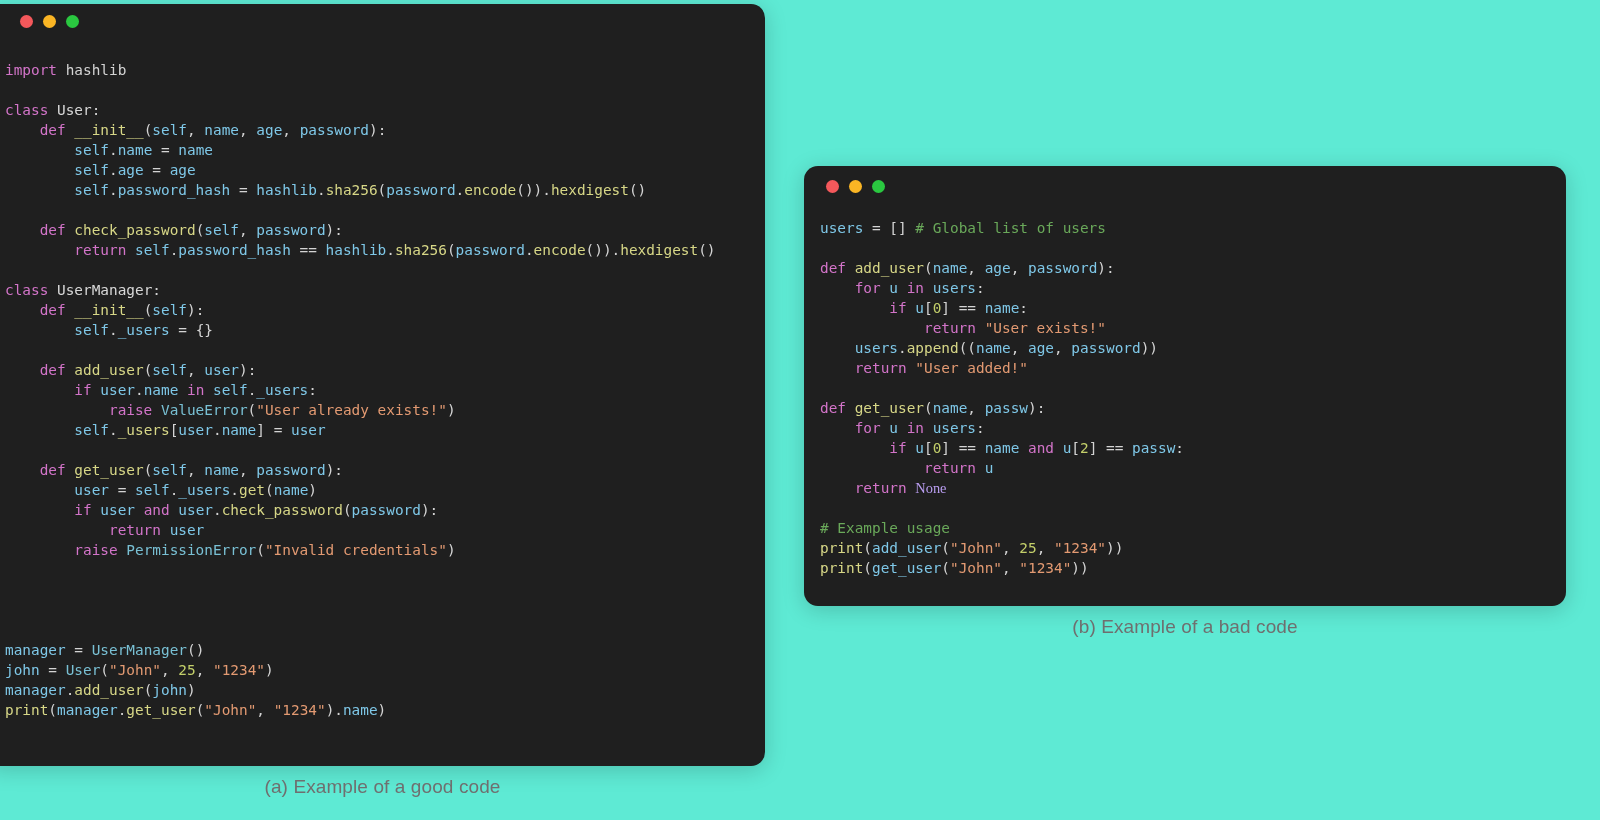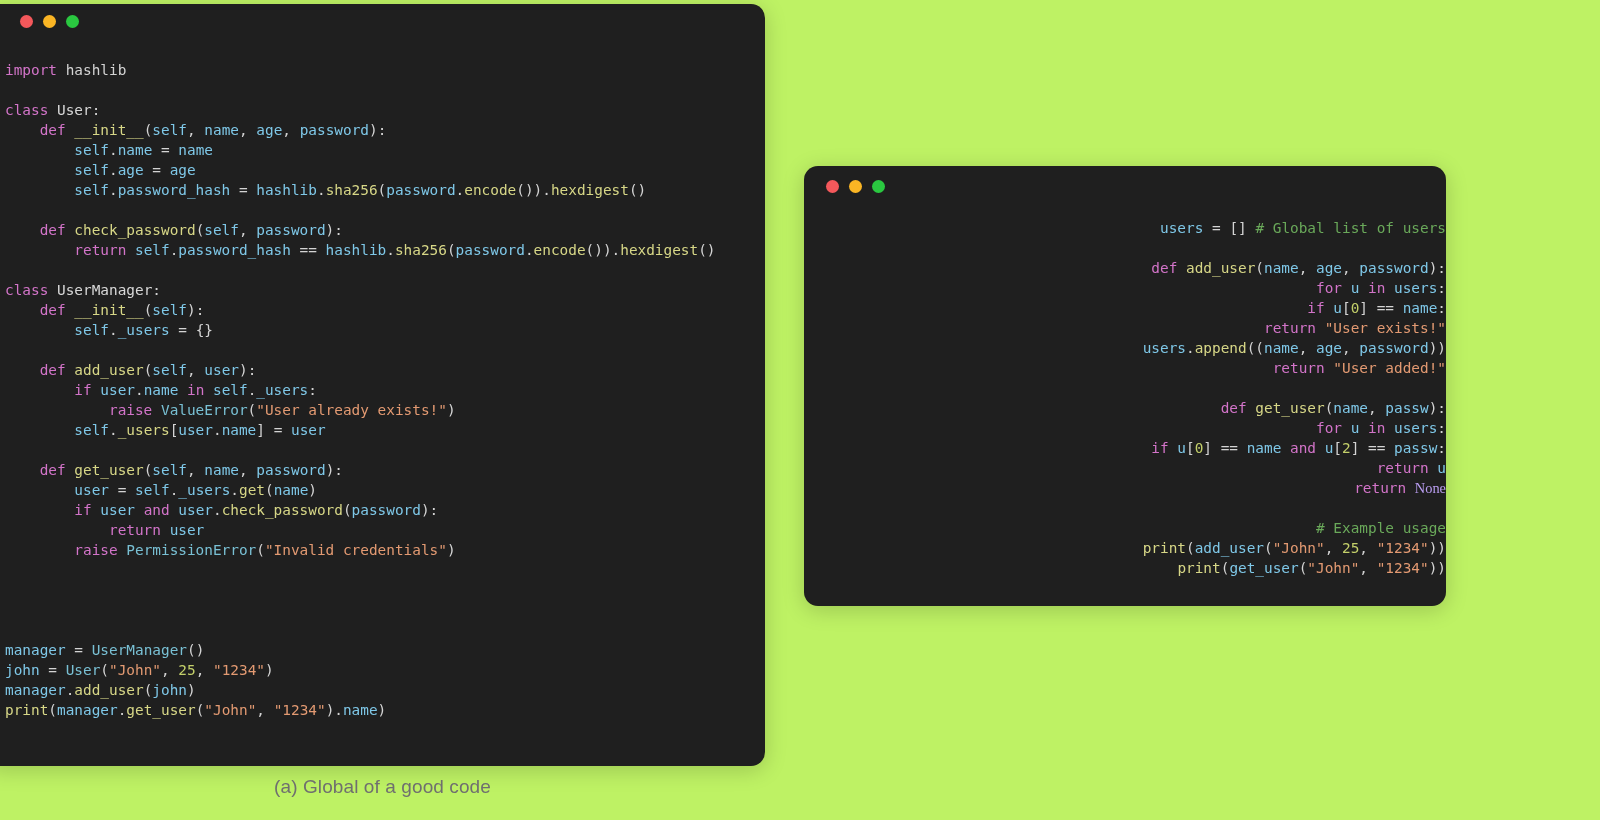--- a/index.html
+++ b/index.html
@@ -9,21 +9,21 @@
     height: 820px;
     background: #ffffff;
     font-family: "Liberation Sans", sans-serif;
     overflow: hidden;
   }
 
   #root {
     position: relative;
     width: 1600px;
     height: 820px;
-    background: #bef264;
+    background: #5eead4;
   }
 
   
   .code-window {
     position: absolute;
     background: #1f1f1f;
     border-radius: 14px;
     overflow: hidden;
     box-shadow: 0 4px 22px rgba(0,0,0,0.18);
   }
@@ -31,23 +31,22 @@
   #window-good {
     left: -14px;
     top: 4px;
     width: 779px;
     height: 762px;
   }
 
   #window-bad {
     left: 804px;
     top: 166px;
-    width: 642px;
+    width: 762px;
     height: 440px;
-    text-align: right;
   }
 
   .titlebar {
     height: 36px;
     display: flex;
     align-items: center;
     padding-left: 32px;
     gap: 10px;
   }
   #window-good .titlebar { padding-left: 34px; height: 34px; }
@@ -123,27 +122,28 @@
 
     <div class="titlebar">
       <span class="dot dot-close"></span>
       <span class="dot dot-minimize"></span>
       <span class="dot dot-zoom"></span>
     </div>
 
     <div class="code-body" id="code-good"><span class="ln"><span class="t-kw">import</span> <span class="t-plain">hashlib</span></span><span class="ln blank"> </span><span class="ln"><span class="t-kw">class</span> <span class="t-cls">User</span><span class="t-op">:</span></span><span class="ln">    <span class="t-kw">def</span> <span class="t-fn">__init__</span><span class="t-op">(</span><span class="t-var">self</span><span class="t-op">,</span> <span class="t-var">name</span><span class="t-op">,</span> <span class="t-var">age</span><span class="t-op">,</span> <span class="t-var">password</span><span class="t-op">):</span></span><span class="ln">        <span class="t-var">self</span><span class="t-op">.</span><span class="t-var">name</span> <span class="t-op">=</span> <span class="t-var">name</span></span><span class="ln">        <span class="t-var">self</span><span class="t-op">.</span><span class="t-var">age</span> <span class="t-op">=</span> <span class="t-var">age</span></span><span class="ln">        <span class="t-var">self</span><span class="t-op">.</span><span class="t-var">password_hash</span> <span class="t-op">=</span> <span class="t-var">hashlib</span><span class="t-op">.</span><span class="t-fn">sha256</span><span class="t-op">(</span><span class="t-var">password</span><span class="t-op">.</span><span class="t-fn">encode</span><span class="t-op">()).</span><span class="t-fn">hexdigest</span><span class="t-op">()</span></span><span class="ln blank"> </span><span class="ln">    <span class="t-kw">def</span> <span class="t-fn">check_password</span><span class="t-op">(</span><span class="t-var">self</span><span class="t-op">,</span> <span class="t-var">password</span><span class="t-op">):</span></span><span class="ln">        <span class="t-kw">return</span> <span class="t-var">self</span><span class="t-op">.</span><span class="t-var">password_hash</span> <span class="t-op">==</span> <span class="t-var">hashlib</span><span class="t-op">.</span><span class="t-fn">sha256</span><span class="t-op">(</span><span class="t-var">password</span><span class="t-op">.</span><span class="t-fn">encode</span><span class="t-op">()).</span><span class="t-fn">hexdigest</span><span class="t-op">()</span></span><span class="ln blank"> </span><span class="ln"><span class="t-kw">class</span> <span class="t-cls">UserManager</span><span class="t-op">:</span></span><span class="ln">    <span class="t-kw">def</span> <span class="t-fn">__init__</span><span class="t-op">(</span><span class="t-var">self</span><span class="t-op">):</span></span><span class="ln">        <span class="t-var">self</span><span class="t-op">.</span><span class="t-var">_users</span> <span class="t-op">=</span> <span class="t-op">{}</span></span><span class="ln blank"> </span><span class="ln">    <span class="t-kw">def</span> <span class="t-fn">add_user</span><span class="t-op">(</span><span class="t-var">self</span><span class="t-op">,</span> <span class="t-var">user</span><span class="t-op">):</span></span><span class="ln">        <span class="t-kw">if</span> <span class="t-var">user</span><span class="t-op">.</span><span class="t-var">name</span> <span class="t-kw">in</span> <span class="t-var">self</span><span class="t-op">.</span><span class="t-var">_users</span><span class="t-op">:</span></span><span class="ln">            <span class="t-kw">raise</span> <span class="t-err">ValueError</span><span class="t-op">(</span><span class="t-str">"User already exists!"</span><span class="t-op">)</span></span><span class="ln">        <span class="t-var">self</span><span class="t-op">.</span><span class="t-fn">_users</span><span class="t-op">[</span><span class="t-var">user</span><span class="t-op">.</span><span class="t-var">name</span><span class="t-op">]</span> <span class="t-op">=</span> <span class="t-var">user</span></span><span class="ln blank"> </span><span class="ln">    <span class="t-kw">def</span> <span class="t-fn">get_user</span><span class="t-op">(</span><span class="t-var">self</span><span class="t-op">,</span> <span class="t-var">name</span><span class="t-op">,</span> <span class="t-var">password</span><span class="t-op">):</span></span><span class="ln">        <span class="t-var">user</span> <span class="t-op">=</span> <span class="t-var">self</span><span class="t-op">.</span><span class="t-var">_users</span><span class="t-op">.</span><span class="t-fn">get</span><span class="t-op">(</span><span class="t-var">name</span><span class="t-op">)</span></span><span class="ln">        <span class="t-kw">if</span> <span class="t-var">user</span> <span class="t-kw">and</span> <span class="t-var">user</span><span class="t-op">.</span><span class="t-fn">check_password</span><span class="t-op">(</span><span class="t-var">password</span><span class="t-op">):</span></span><span class="ln">            <span class="t-kw">return</span> <span class="t-var">user</span></span><span class="ln">        <span class="t-kw">raise</span> <span class="t-err">PermissionError</span><span class="t-op">(</span><span class="t-str">"Invalid credentials"</span><span class="t-op">)</span></span><span class="spacer-good"></span><span class="ln"><span class="t-var">manager</span> <span class="t-op">=</span> <span class="t-err">UserManager</span><span class="t-op">()</span></span><span class="ln"><span class="t-var">john</span> <span class="t-op">=</span> <span class="t-err">User</span><span class="t-op">(</span><span class="t-str">"John"</span><span class="t-op">,</span> <span class="t-num">25</span><span class="t-op">,</span> <span class="t-str">"1234"</span><span class="t-op">)</span></span><span class="ln"><span class="t-var">manager</span><span class="t-op">.</span><span class="t-fn">add_user</span><span class="t-op">(</span><span class="t-var">john</span><span class="t-op">)</span></span><span class="ln"><span class="t-fn">print</span><span class="t-op">(</span><span class="t-var">manager</span><span class="t-op">.</span><span class="t-fn">get_user</span><span class="t-op">(</span><span class="t-str">"John"</span><span class="t-op">,</span> <span class="t-str">"1234"</span><span class="t-op">).</span><span class="t-var">name</span><span class="t-op">)</span></span></div>
   </div>
 
-  <div class="caption" id="caption-good">(a) Global of a good code</div>
+  <div class="caption" id="caption-good">(a) Example of a good code</div>
 
   <div class="code-window" id="window-bad">
 
     <div class="titlebar">
       <span class="dot dot-close"></span>
       <span class="dot dot-minimize"></span>
       <span class="dot dot-zoom"></span>
     </div>
 
     <div class="code-body" id="code-bad"><span class="ln"><span class="t-var">users</span> <span class="t-op">=</span> <span class="t-op">[]</span> <span class="t-com"># Global list of users</span></span><span class="ln blank"> </span><span class="ln"><span class="t-kw">def</span> <span class="t-fn">add_user</span><span class="t-op">(</span><span class="t-var">name</span><span class="t-op">,</span> <span class="t-var">age</span><span class="t-op">,</span> <span class="t-var">password</span><span class="t-op">):</span></span><span class="ln">    <span class="t-kw">for</span> <span class="t-var">u</span> <span class="t-kw">in</span> <span class="t-var">users</span><span class="t-op">:</span></span><span class="ln">        <span class="t-kw">if</span> <span class="t-var">u</span><span class="t-op">[</span><span class="t-num">0</span><span class="t-op">]</span> <span class="t-op">==</span> <span class="t-var">name</span><span class="t-op">:</span></span><span class="ln">            <span class="t-kw">return</span> <span class="t-str">"User exists!"</span></span><span class="ln">    <span class="t-var">users</span><span class="t-op">.</span><span class="t-fn">append</span><span class="t-op">((</span><span class="t-var">name</span><span class="t-op">,</span> <span class="t-var">age</span><span class="t-op">,</span> <span class="t-var">password</span><span class="t-op">))</span></span><span class="ln">    <span class="t-kw">return</span> <span class="t-str">"User added!"</span></span><span class="ln blank"> </span><span class="ln"><span class="t-kw">def</span> <span class="t-fn">get_user</span><span class="t-op">(</span><span class="t-var">name</span><span class="t-op">,</span> <span class="t-var">passw</span><span class="t-op">):</span></span><span class="ln">    <span class="t-kw">for</span> <span class="t-var">u</span> <span class="t-kw">in</span> <span class="t-var">users</span><span class="t-op">:</span></span><span class="ln">        <span class="t-kw">if</span> <span class="t-var">u</span><span class="t-op">[</span><span class="t-num">0</span><span class="t-op">]</span> <span class="t-op">==</span> <span class="t-var">name</span> <span class="t-kw">and</span> <span class="t-var">u</span><span class="t-op">[</span><span class="t-num">2</span><span class="t-op">]</span> <span class="t-op">==</span> <span class="t-var">passw</span><span class="t-op">:</span></span><span class="ln">            <span class="t-kw">return</span> <span class="t-var">u</span></span><span class="ln">    <span class="t-kw">return</span> <span class="t-const">None</span></span><span class="ln blank"> </span><span class="ln"><span class="t-com"># Example usage</span></span><span class="ln"><span class="t-fn">print</span><span class="t-op">(</span><span class="t-var">add_user</span><span class="t-op">(</span><span class="t-str">"John"</span><span class="t-op">,</span> <span class="t-num">25</span><span class="t-op">,</span> <span class="t-str">"1234"</span><span class="t-op">))</span></span><span class="ln"><span class="t-fn">print</span><span class="t-op">(</span><span class="t-var">get_user</span><span class="t-op">(</span><span class="t-str">"John"</span><span class="t-op">,</span> <span class="t-str">"1234"</span><span class="t-op">))</span></span></div>
   </div>
 
+  <div class="caption" id="caption-bad">(b) Example of a bad code</div>
 
 </div>
 
 </body></html>

